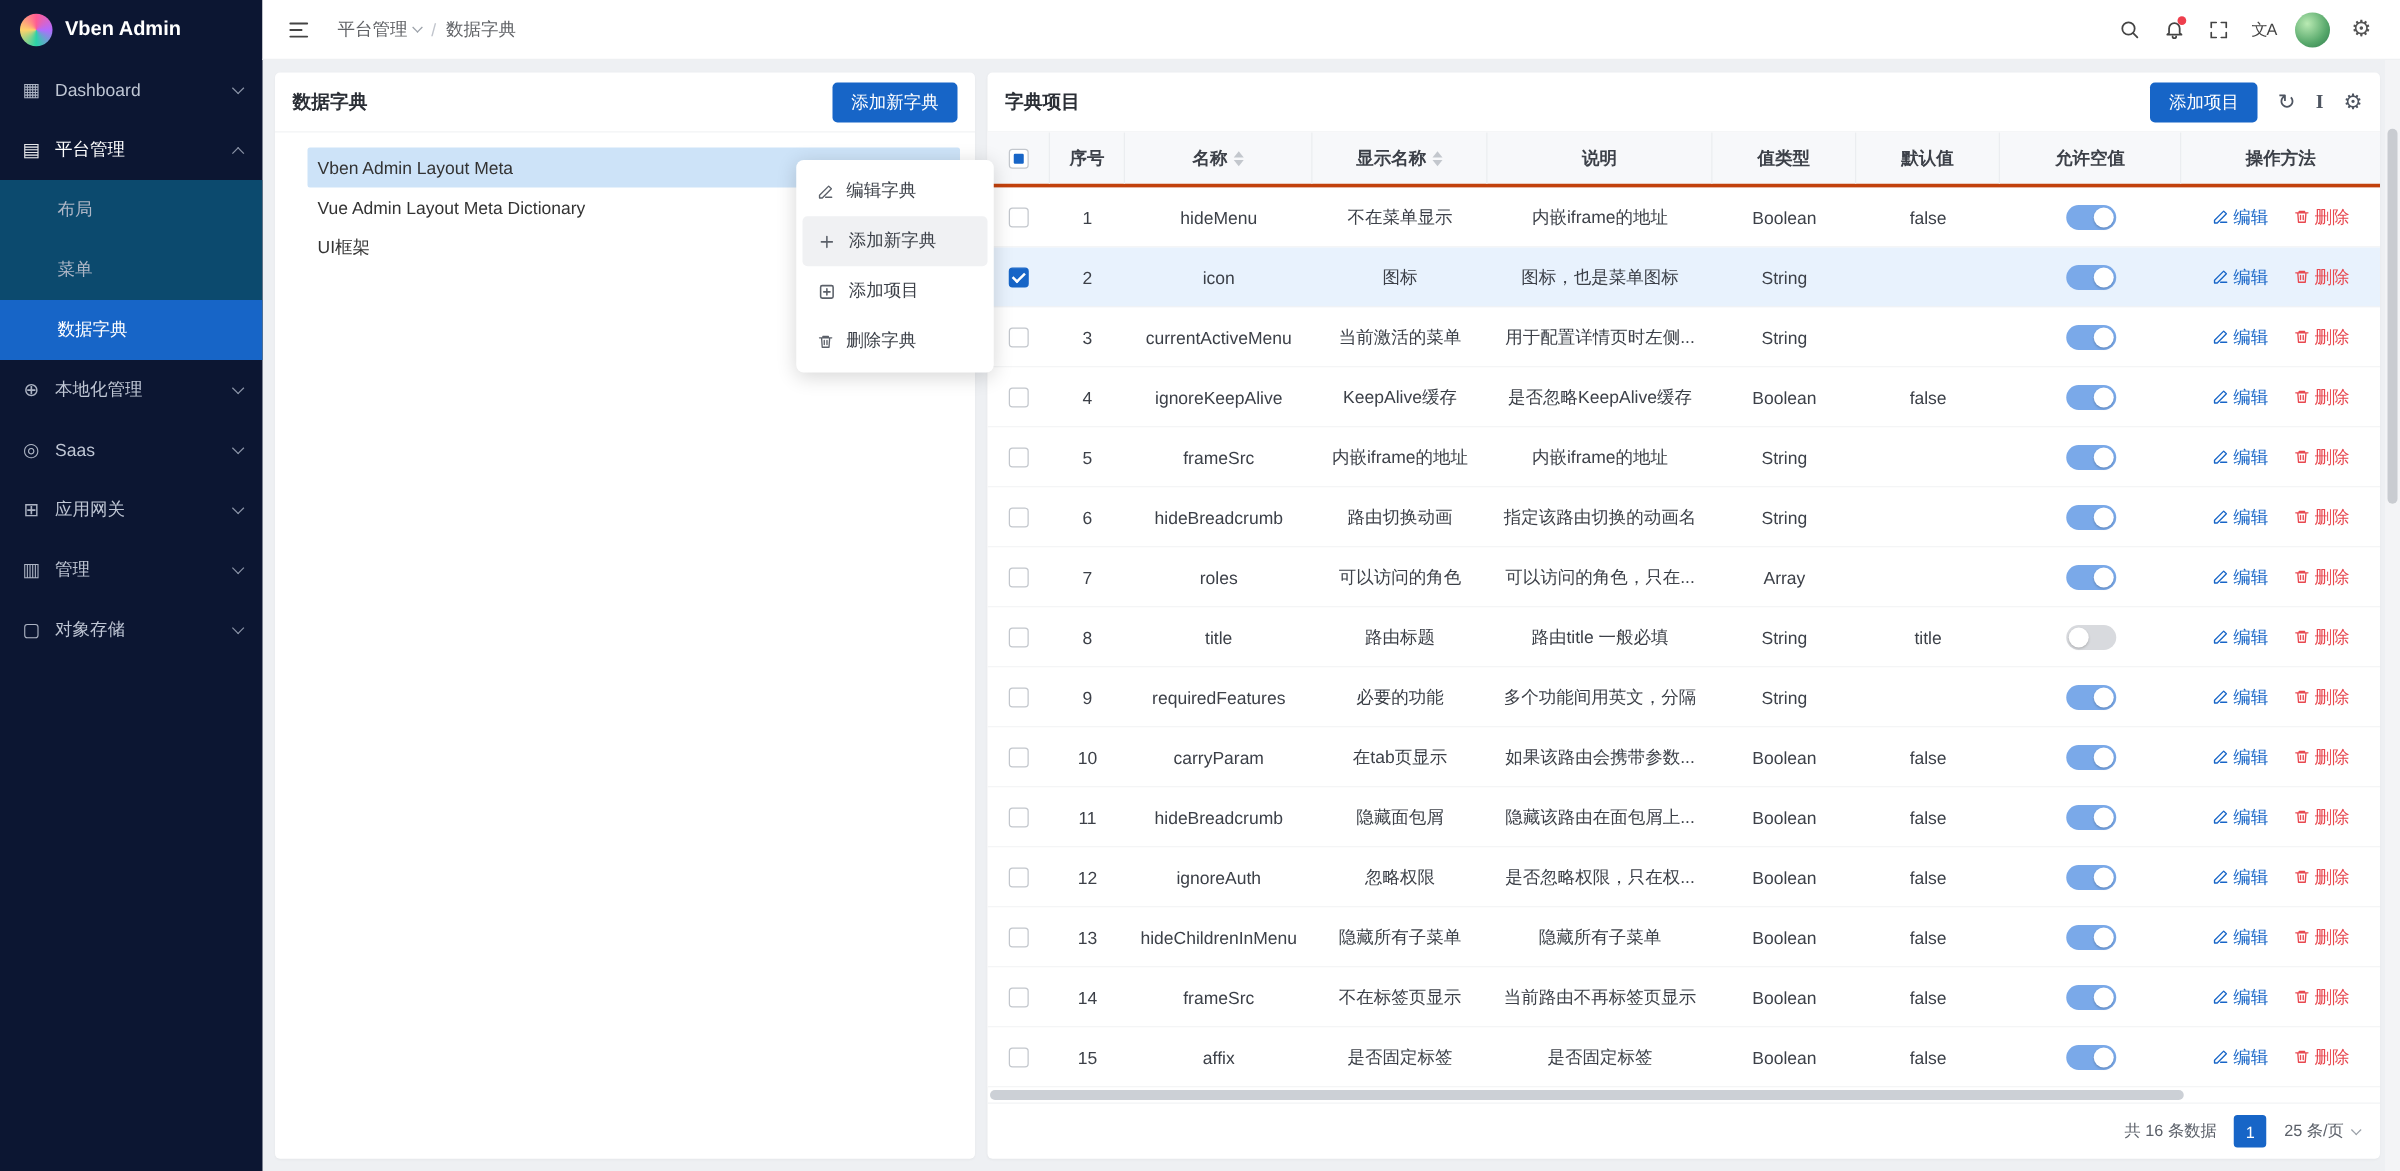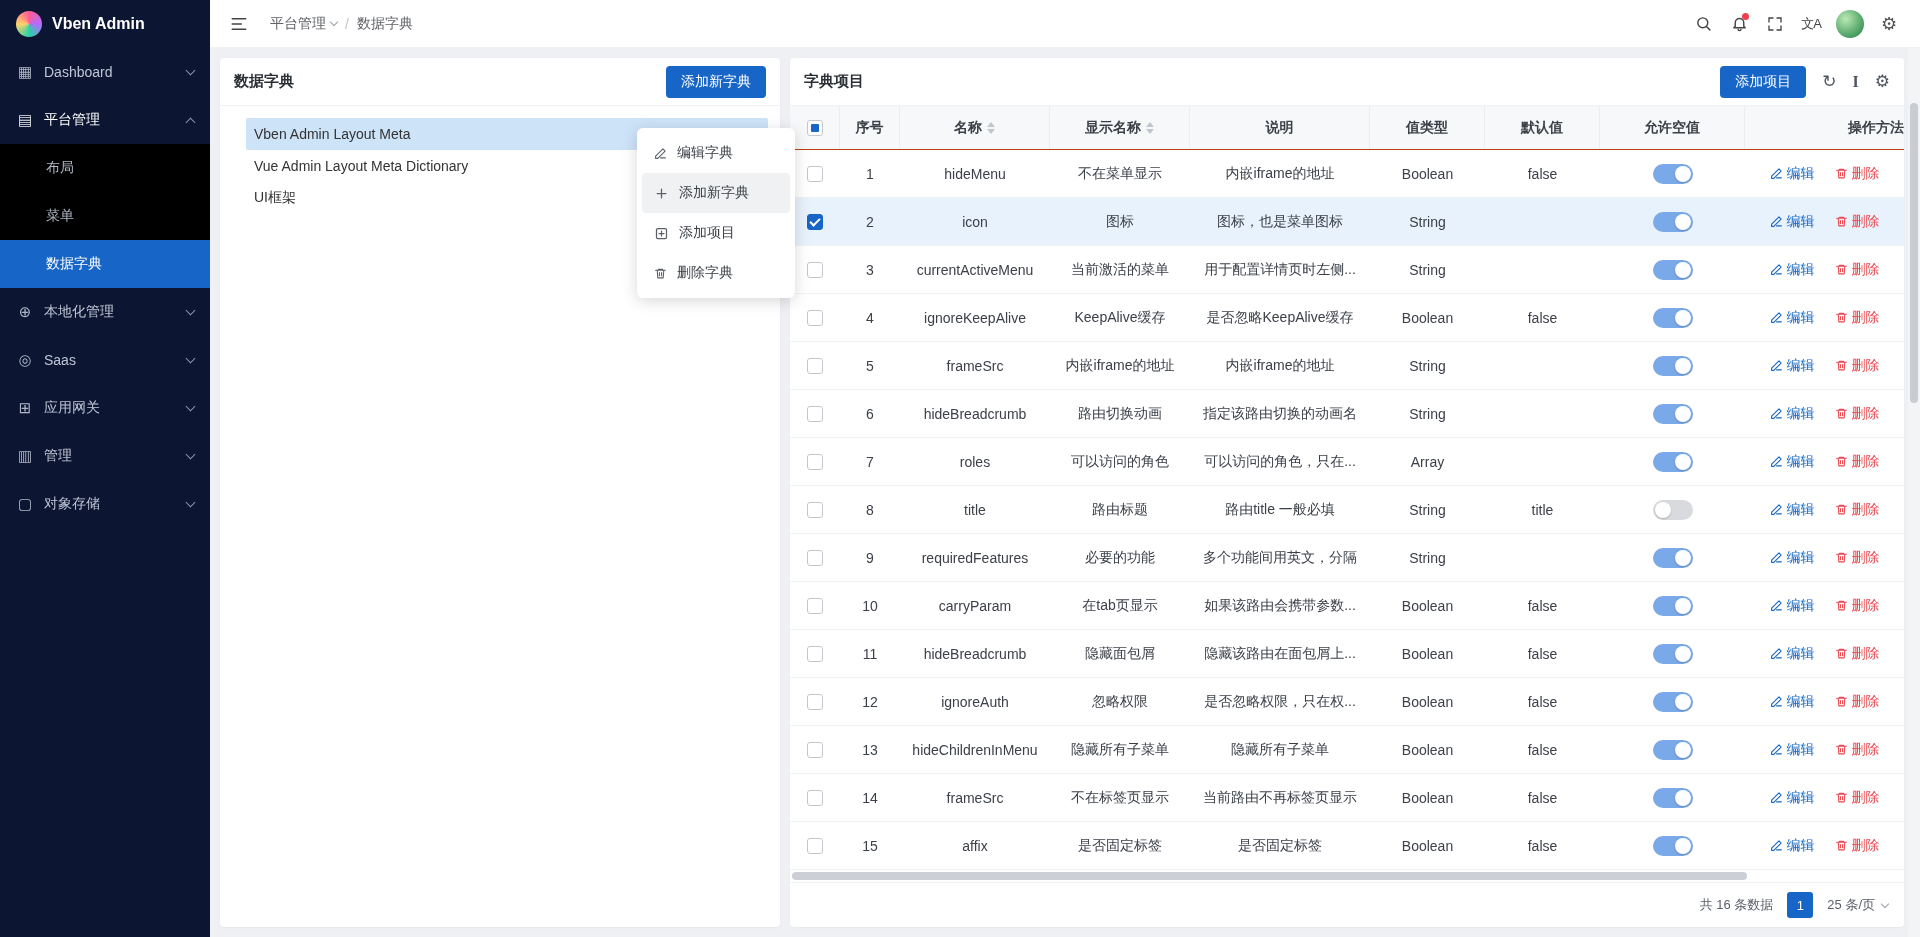--- a/index.html
+++ b/index.html
@@ -18,21 +18,21 @@
   .logo-title { color:#fff; font-weight:700; font-size:16px; white-space:nowrap; }
   .nav { flex:1; overflow:hidden; }
   .nav-item { height:48px; display:flex; align-items:center; gap:10px; padding:0 16px;
     color:#bfc6d4; cursor:pointer; font-size:14px; }
   .nav-item.open { color:#fff; }
   .nav-icon { width:18px; text-align:center; font-size:15px; opacity:.9; }
   .nav-label { flex:1; white-space:nowrap; }
   .chev { width:7px; height:7px; border-right:1.6px solid #8a93a6; border-bottom:1.6px solid #8a93a6; }
   .chev.down { transform:rotate(45deg); margin-top:-4px; }
   .chev.up { transform:rotate(-135deg); margin-top:4px; }
-  .submenu { background:#000000; }
+  .submenu { background:#0c4a6e; }
   .sub-item { height:48px; display:flex; align-items:center; padding-left:46px;
     color:#aeb6c6; cursor:pointer; }
   .sub-item.active { background:#1765c7; color:#fff; }
 
   
   .main { flex:1; min-width:0; display:flex; flex-direction:column; }
   .topbar { height:48px; background:#fff; display:flex; align-items:center;
     padding:0 14px 0 12px; gap:10px; border-bottom:1px solid #eef0f2; }
   .tb-icon { width:34px; height:34px; display:flex; align-items:center; justify-content:center;
     color:#444; cursor:pointer; border-radius:4px; position:relative; }
@@ -64,24 +64,24 @@
   
   .dict-card { width:560px; flex-shrink:0; }
   .dict-list { padding:12px 12px 12px 26px; }
   .dict-item { height:32px; display:flex; align-items:center; padding:12px 8px;
     color:#333; cursor:pointer; border-radius:2px; white-space:nowrap; }
   .dict-item.selected { background:#cde3f8; }
 
   
   .items-card { flex:1; min-width:0; }
   .table { flex:1; min-height:0; display:flex; flex-direction:column; }
-  .thead { display:flex; height:44px; flex-shrink:0; background:#f7f8fa; border-bottom:1px solid #c2410c; }
+  .thead { display:flex; height:44px; flex-shrink:0; background:#f7f8fa; border-bottom:3px solid #c2410c; }
   .hcell { display:flex; align-items:center; justify-content:center; gap:5px;
     font-weight:700; color:#3c4048; border-right:1px solid #ebedf0; font-size:14px; }
-  .hcell:last-child { border-right:none;justify-content:flex-end; }
+  .hcell:last-child { border-right:none; }
   .sorter { display:inline-flex; flex-direction:column; gap:2px; cursor:pointer; }
   .s-up { width:0; height:0; border-left:4px solid transparent; border-right:4px solid transparent;
     border-bottom:5px solid #c3c7cd; }
   .s-down { width:0; height:0; border-left:4px solid transparent; border-right:4px solid transparent;
     border-top:5px solid #c3c7cd; }
   .tbody { flex:1; min-height:0; overflow:hidden; }
   .trow { display:flex; height:48px; border-bottom:1px solid #f1f2f4; background:#fff; }
   .trow.sel { background:#e8f2fd; }
   .cell { display:flex; align-items:center; justify-content:center; padding:0 8px;
     white-space:nowrap; overflow:hidden; text-overflow:ellipsis; color:#3c4048; }

